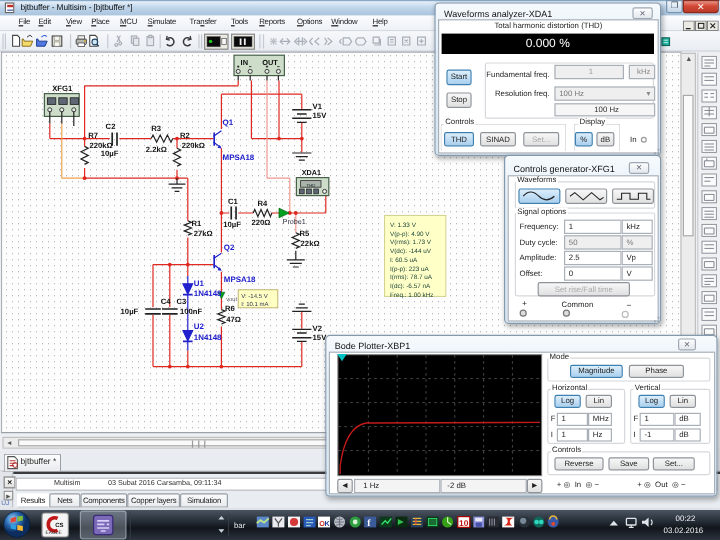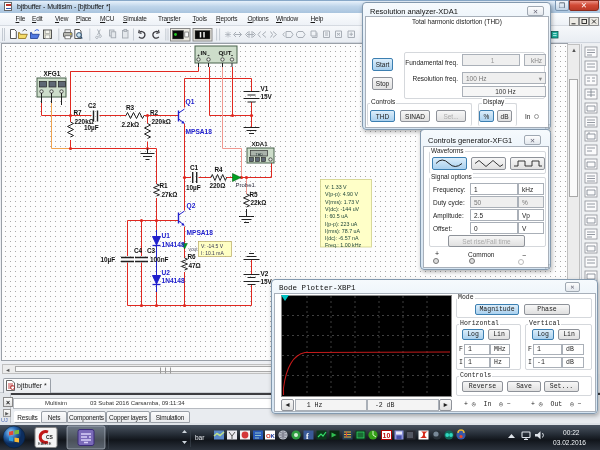--- a/index.html
+++ b/index.html
@@ -418,24 +418,25 @@
     <span style="position:absolute;left:90px;white-space:nowrap;">03 Subat 2016 Carsamba, 09:11:34</span>
   </div>
 <div class="stab" style="left:14px;width:27px;background:#fff;border-color:#fff;border-bottom:1px solid #9aa0a8;">Results</div>
 <div class="stab" style="left:41px;width:26px;">Nets</div>
 <div class="stab" style="left:67px;width:39px;">Components</div>
 <div class="stab" style="left:106px;width:44px;">Copper layers</div>
 <div class="stab" style="left:150px;width:40px;">Simulation</div>
 <div class="abs" id="statusthin"></div>
 
 <div class="win" id="wdist" style="left:362px;top:2px;width:189px;height:128px;">
-<div class="wtitle">Resolution analyzer-XDA1</div>
+<div class="wtitle">Waveforms analyzer-XDA1</div>
 <div class="wclose" style="left:164px;top:3px;">✕</div>
 <div class="client" style="left:2px;top:13px;width:184px;height:112px;">
 <div class="abs" style="left:0;top:1px;width:182px;text-align:center;font-size:6.5px;color:#222;">Total harmonic distortion (THD)</div>
+<div class="abs" style="left:2px;top:11px;width:177px;height:17px;background:#000;color:#fff;font-size:10px;text-align:center;line-height:17px;">0.000 %</div>
 <div class="gbox" style="left:38px;top:35px;width:141px;height:47px;"></div>
 <div class="btn btnsel" style="left:6px;top:41px;width:21px;height:13px;line-height:12px;">Start</div>
 <div class="btn" style="left:6px;top:60px;width:21px;height:13px;line-height:12px;">Stop</div>
 <div class="abs" style="left:36px;top:42px;width:56px;font-size:6.5px;color:#222;text-align:right;white-space:nowrap;">Fundamental freq.</div>
 <div class="field fieldg" style="left:96px;top:37px;width:58px;height:12px;line-height:11px;text-align:center;color:#999;">1</div>
 <div class="field fieldg" style="left:158px;top:37px;width:22px;height:12px;line-height:11px;text-align:center;color:#888;">kHz</div>
 <div class="abs" style="left:36px;top:58px;width:56px;font-size:6.5px;color:#222;text-align:right;white-space:nowrap;">Resolution freq.</div>
 <div class="field fieldg" style="left:96px;top:55px;width:84px;height:12px;line-height:11px;color:#777;">100 Hz<span style="float:right;margin-right:3px;color:#888;">▾</span></div>
 <div class="field" style="left:96px;top:69px;width:84px;height:11px;line-height:10px;text-align:center;background:#f6f6f6;color:#333;">100 Hz</div>
 <div class="gbox" style="left:1px;top:86px;width:105px;height:23px;border-bottom:none;"></div>
@@ -496,21 +497,21 @@
 <div class="abs" style="left:48px;top:128px;width:6px;height:6px;border:1.4px solid #777;border-radius:50%;background:#ddd;"></div>
 <div class="abs" style="left:97px;top:129px;width:6px;height:6px;border:1.4px solid #bbb;border-radius:50%;"></div>
 <svg class="abs" style="left:122px;top:132px;" width="7" height="7">
       <g fill="#9aa4ae">
         <rect x="5" y="5" width="1.5" height="1.5"></rect>
         <rect x="5" y="2" width="1.5" height="1.5"></rect>
         <rect x="2" y="5" width="1.5" height="1.5"></rect>
       </g>
     </svg>
 </div>
-<div class="win" id="wbode" style="left:271px;top:279px;width:327px;height:135px;font-family:Liberation Mono, monospace;">
+<div class="win" id="wbode" style="left:271px;top:279px;width:327px;height:135px;">
 <div class="wtitle">Bode Plotter-XBP1</div>
 <div class="wclose" style="left:293px;top:2px;width:15px;">✕</div>
 <div class="client" style="left:2px;top:13px;width:322px;height:119px;">
 
 <svg class="abs" style="left:6px;top:1px;" width="171" height="102">
 <rect x="0.5" y="0.5" width="170" height="101" fill="#000" stroke="#888" stroke-width="1"></rect>
 <g stroke="#4f4f4f" stroke-width="0.8" stroke-dasharray="2,3">
 <path d="M26,1 V101 M50,1 V101 M74,1 V101 M98,1 V101 M122,1 V101 M146,1 V101"></path>
 <path d="M1,20.5 H170 M1,40.5 H170 M1,60.5 H170 M1,80.5 H170"></path>
 </g>

